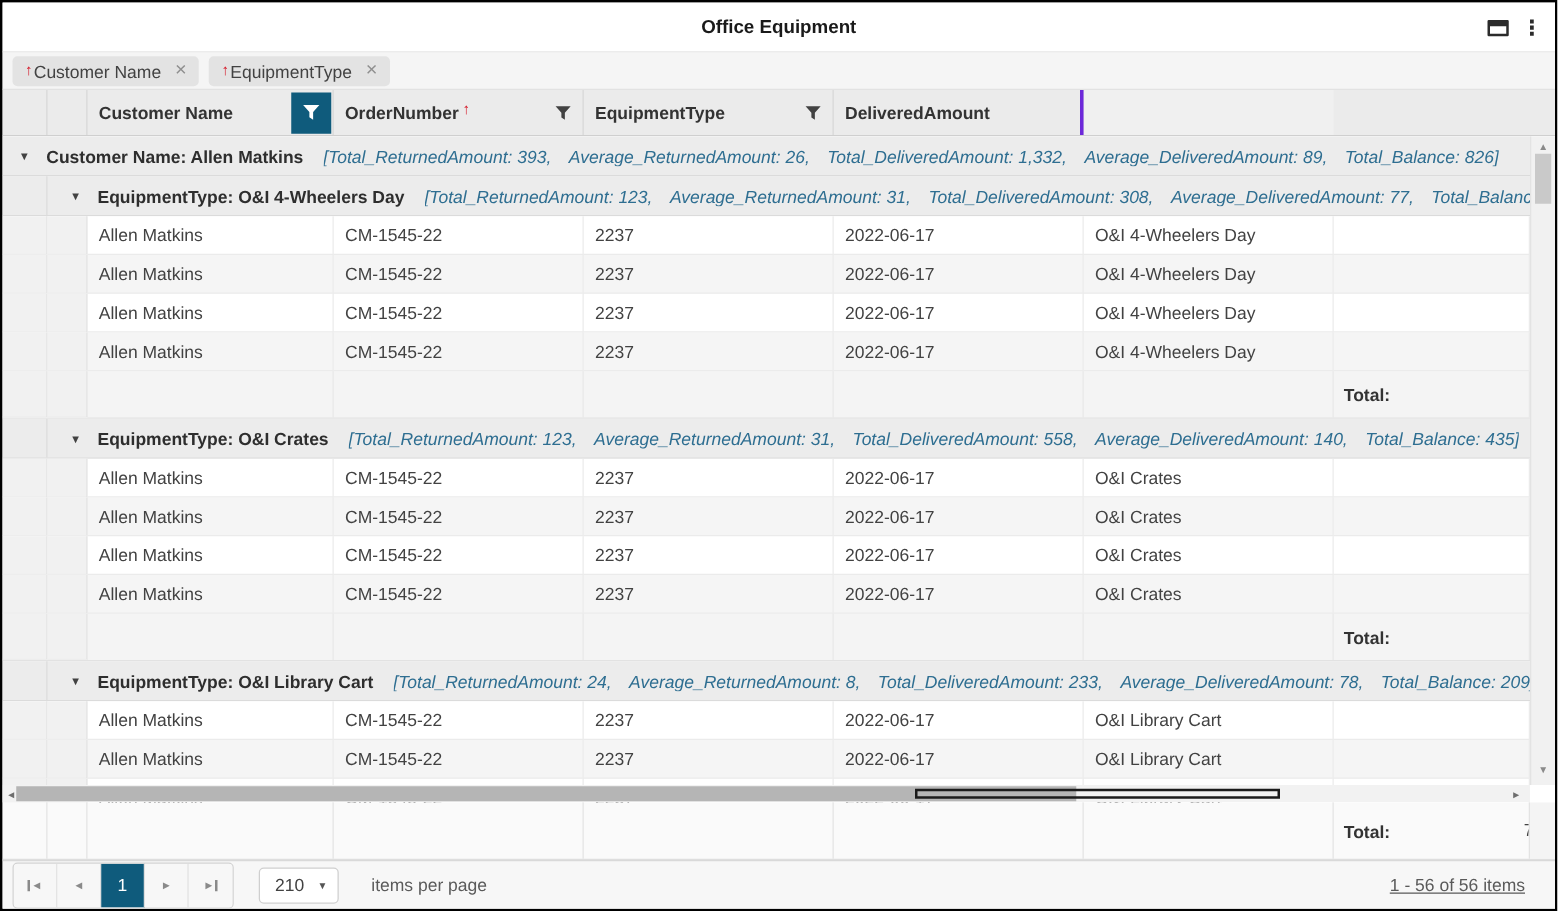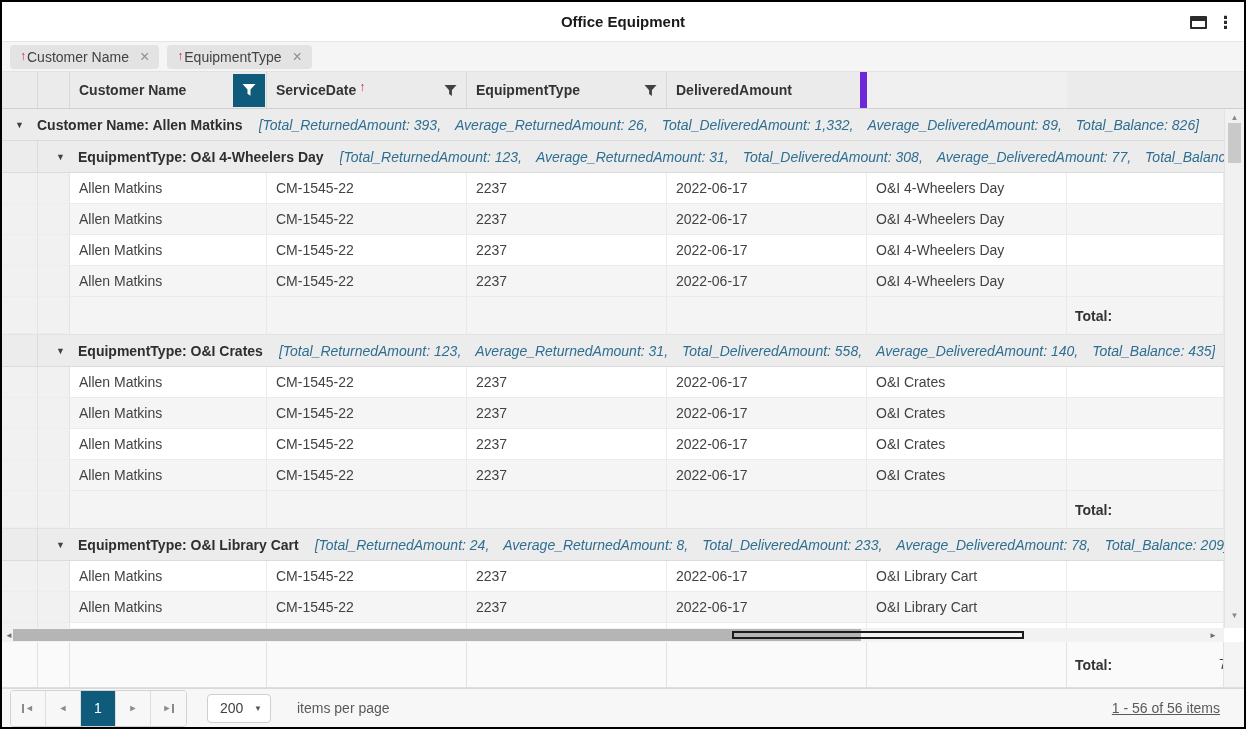--- a/index.html
+++ b/index.html
@@ -18,21 +18,21 @@
   .kebab-ico { font-size:17px; font-weight:bold; color:#2b2b2b; line-height:1; }
   
   .chipbar { height:30px; flex:0 0 30px; background:#f5f5f5; border-bottom:1px solid #e2e2e2; display:flex; align-items:center; gap:8px; padding:0 8px; }
   .chip { height:24px; background:#e3e3e3; border-radius:4px; display:flex; align-items:center; padding:0 10px; font-size:14px; color:#424242; }
   .chip .sortglyph { color:#d6202f; font-weight:bold; font-size:12px; margin-right:1px; transform:translateY(-1px); }
   .chip .chipclose { margin-left:11px; color:#8f8f8f; font-size:16px; line-height:1; }
   
   .gridhead { flex:0 0 37px; height:37px; display:grid; grid-template-columns:36px 32px 197px 200px 200px 200px 200px 157px 20px; background:#ebebeb; border-bottom:1px solid #cfcfcf; }
   .hcell { border-right:1px solid #d8d8d8; display:flex; align-items:center; padding-left:9px; position:relative; overflow:hidden; }
   .hcell.spacer { padding:0; }
-  .hcell.last { border-right:7px solid #6d28d9; }
+  .hcell.last { border-right:3px solid #6d28d9; }
   .hcell.gutter { border-right:none; background:#f0f0f0; padding:0; }
   .hlabel { font-weight:bold; font-size:14px; color:#333; white-space:nowrap; }
   .hsort { color:#d6202f; font-weight:bold; font-size:12px; margin-left:3px; transform:translateY(-3px); }
   .fico { margin-left:auto; margin-right:9px; display:flex; align-items:center; }
   .fbtn { margin-left:auto; margin-right:1px; width:32px; height:33px; background:var(--accent,#0f5b7c); display:flex; align-items:center; justify-content:center; }
   
   .gridbody { flex:1 1 auto; position:relative; overflow:hidden; background:#fff; }
   .rows { width:1222px; }
   .grow { height:32px; background:#ececec; border-bottom:1px solid #dbdbdb; display:flex; align-items:stretch; }
   .gind { width:36px; flex:0 0 36px; border-right:1px solid #dcdcdc; }
@@ -111,21 +111,21 @@
     <div class="hcell spacer"></div>
     <div class="hcell">
       <span class="hlabel">Customer Name</span>
       <span class="fbtn">
         <svg class="funnel" width="14" height="14" viewBox="0 0 14 14">
             <path d="M0.5 1h13l-5 5.6v6.2l-3-2.1V6.6z" fill="#ffffff"></path>
           </svg>
       </span>
     </div>
     <div class="hcell">
-      <span class="hlabel">ServiceDate</span>
+      <span class="hlabel">OrderNumber</span>
       <span class="hsort">↑</span>
       <span class="fico">
         <svg class="funnel" width="13" height="13" viewBox="0 0 14 14">
             <path d="M0.5 1h13l-5 5.6v6.2l-3-2.1V6.6z" fill="#424242"></path>
           </svg>
       </span>
     </div>
     <div class="hcell">
       <span class="hlabel">EquipmentType</span>
       <span class="fico">
@@ -374,21 +374,21 @@
       <span class="pbtn cur">1</span>
       <span class="pbtn">
           <span>►</span>
         </span>
       <span class="pbtn plast">
           <span>►</span>
           <span class="pbar"></span>
         </span>
     </div>
     <div class="psize">
-      <span class="num">200</span>
+      <span class="num">210</span>
       <span class="caret">▼</span>
     </div>
     <span class="ipp">items per page</span>
     <span class="spring"></span>
     <span class="rangeinfo">1 - 56 of 56 items</span>
   </div>
 
 </div>
 
 </body></html>

